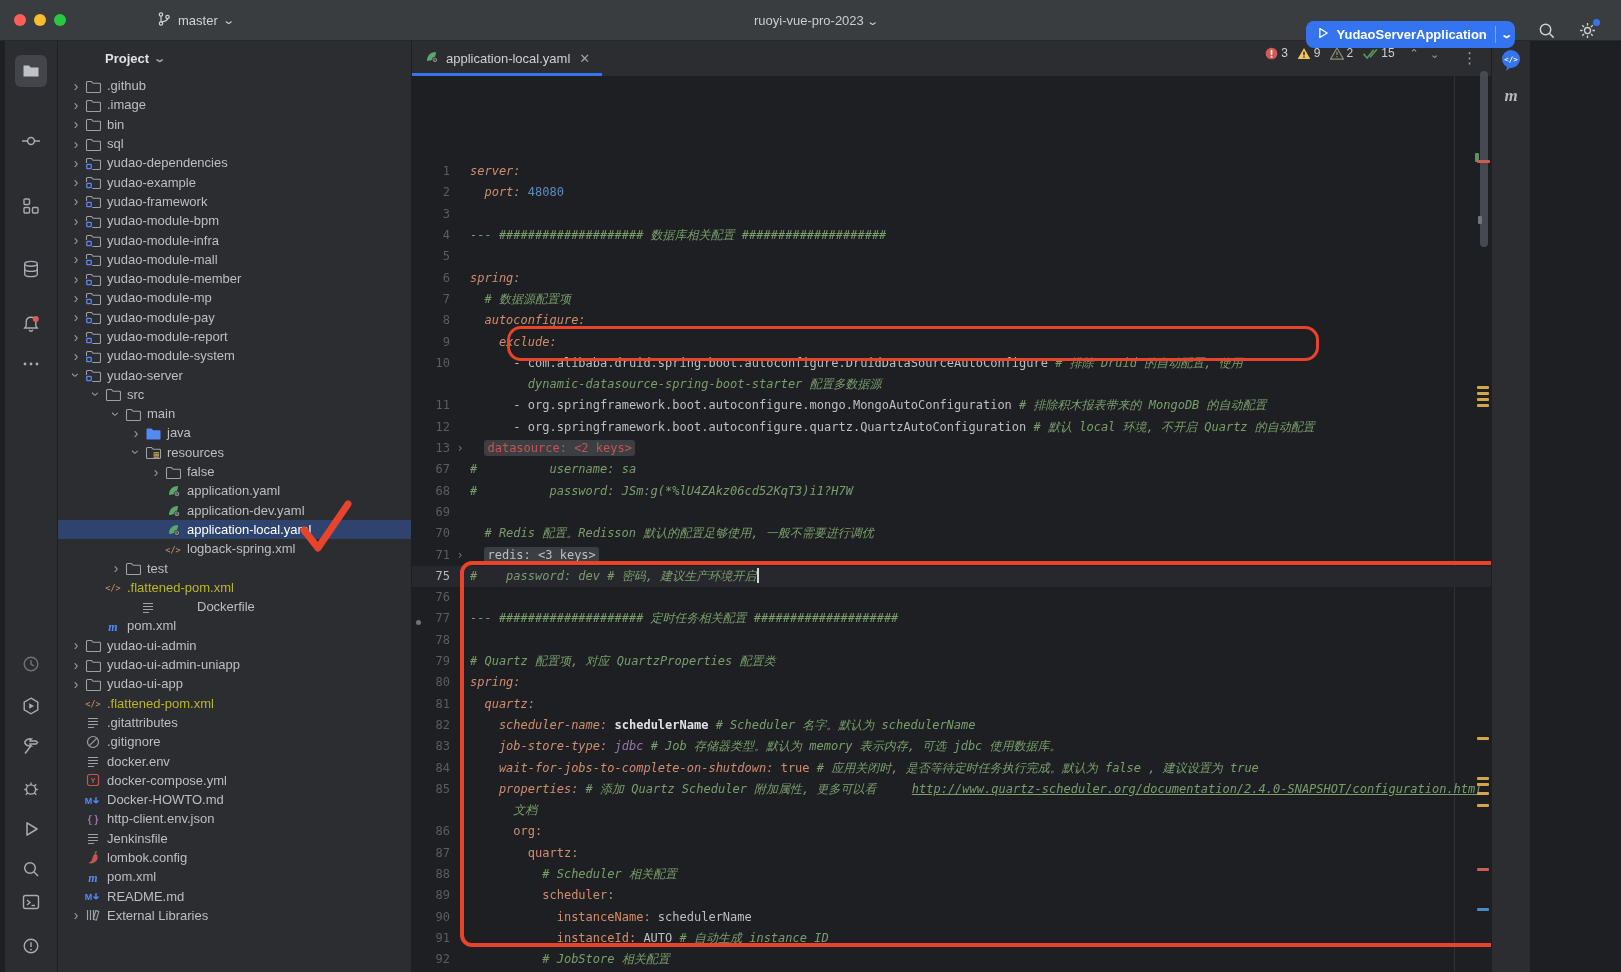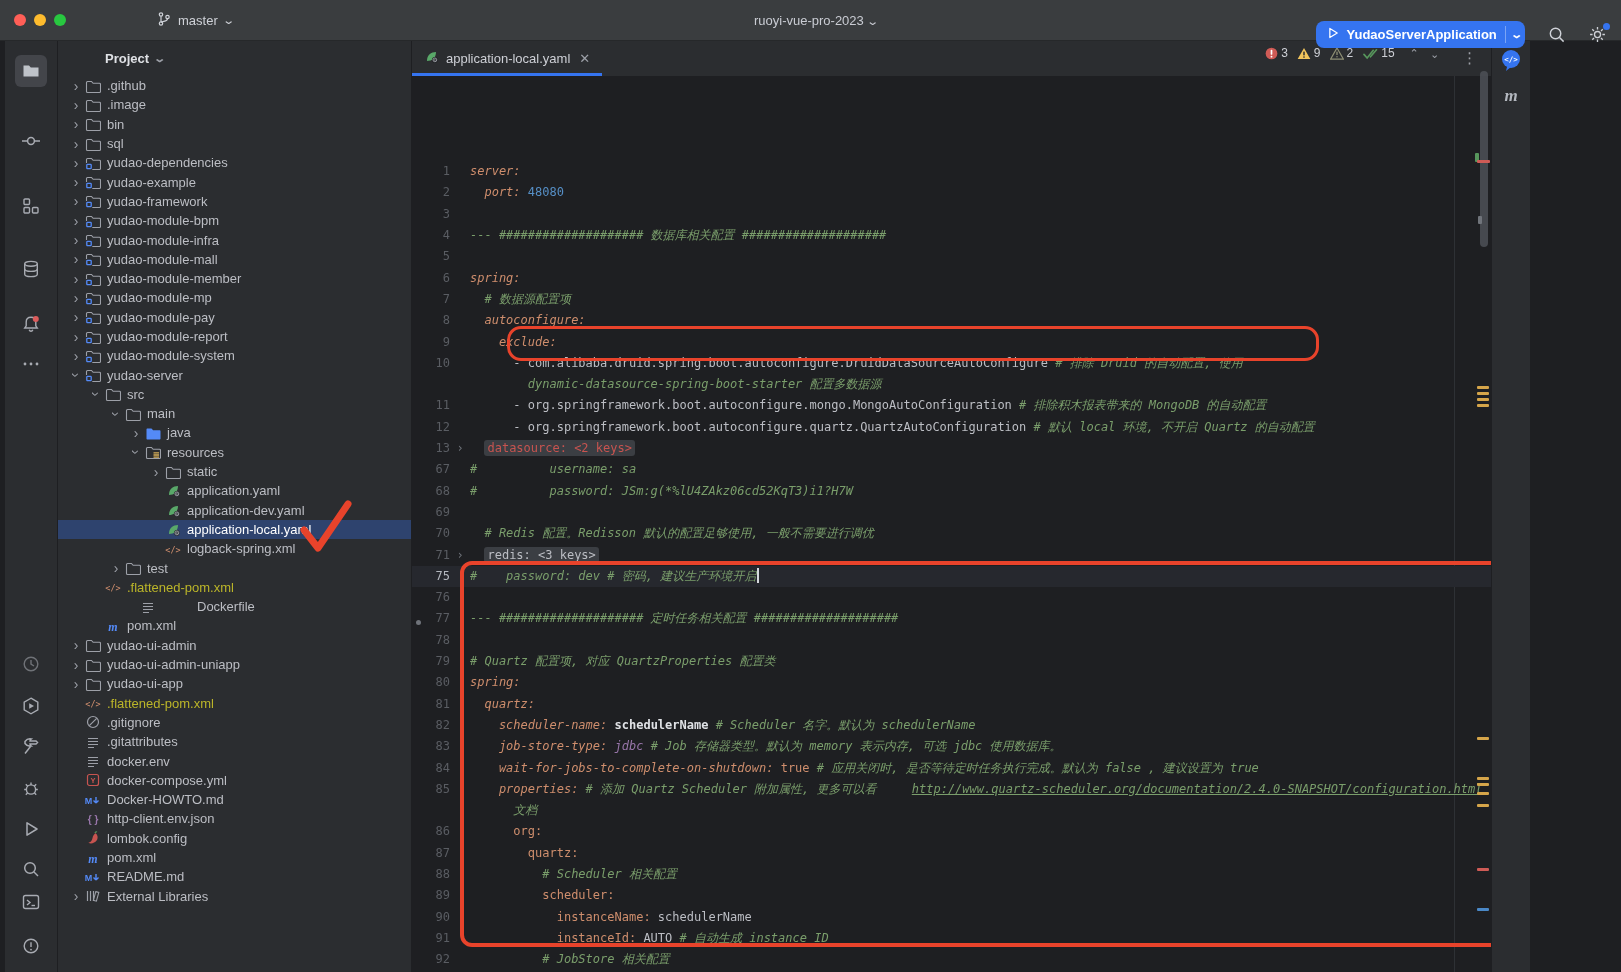--- a/index.html
+++ b/index.html
@@ -6,21 +6,21 @@
     font-family:"Liberation Sans",sans-serif;-webkit-font-smoothing:antialiased;color:#BCBEC4;}
   
   #titlebar{position:absolute;top:0;left:0;width:1621px;height:40px;background:#3A3D3F;
     border-bottom:1px solid #26282A;display:flex;align-items:center;z-index:5;}
   .traffic{display:flex;gap:8px;margin-left:14px;}
   .traffic span{width:12px;height:12px;border-radius:50%;display:inline-block;}
   .tl-close{background:#FF5F57;} .tl-min{background:#FEBC2E;} .tl-max{background:#28C840;}
   .branch{display:flex;align-items:center;gap:6px;margin-left:90px;color:#CFD2D8;font-size:13px;cursor:default;}
   .center-title{position:absolute;left:10px;right:0;text-align:center;color:#C9CCD3;font-size:13px;pointer-events:none;}
   .center-title .chev-dn{margin-left:4px;}
-  .tb-right{position:absolute;right:14px;display:flex;align-items:center;gap:22px;margin-top:28px;}
+  .tb-right{position:absolute;right:24px;display:flex;align-items:flex-start;gap:22px;margin-top:28px;}
   .run-btn{display:flex;align-items:center;background:#3574F0;border-radius:8px;height:27px;color:#fff;
     font-size:13px;font-weight:bold;padding:0 4px 0 10px;}
   .run-btn .lbl{margin:0 8px 0 7px;}
   .run-btn .split{width:1px;height:17px;background:rgba(255,255,255,.35);margin-right:6px;}
   .chev-dn{font-size:11px;color:inherit;transform:scaleX(1.4);display:inline-block;}
   .icon-btn{display:inline-flex;align-items:center;justify-content:center;position:relative;}
   .gear-dot{position:absolute;top:-2px;right:-3px;width:7px;height:7px;border-radius:50%;background:#3574F0;}
   
   #main{position:absolute;top:40px;left:5px;width:1525px;height:932px;display:flex;}
   
@@ -443,21 +443,21 @@
           </span>
           <span class="tlabel ">resources</span>
         </div>
         <div class="trow" style="padding-left: 90px;">
           <span class="chev ">›</span>
           <span class="ticon">
             <svg width="16" height="16" viewBox="0 0 16 16">
               <path d="M1.5 4.5c0-.6.4-1 1-1h4l1.6 1.8h6.4c.6 0 1 .4 1 1v7.2c0 .6-.4 1-1 1h-12c-.6 0-1-.4-1-1z" stroke="#9DA0A8" fill="none" stroke-width="1.1"></path>
             </svg>
           </span>
-          <span class="tlabel ">static</span>
+          <span class="tlabel ">false</span>
         </div>
         <div class="trow" style="padding-left: 90px;">
           <span class="chev"></span>
           <span class="ticon">
             <svg width="15" height="15" viewBox="0 0 16 16">
               <path d="M3.2 12.8C3.2 6.5 7.5 3.2 12.8 3.2c0 6.3-4.3 9.6-9.6 9.6z" fill="#59A869"></path>
               <circle cx="11.6" cy="11.6" r="3" fill="#2B2D30"></circle>
               <circle cx="11.6" cy="11.6" r="2" fill="none" stroke="#9DA0A8" stroke-width="1"></circle>
               <circle cx="11.6" cy="11.6" r=".8" fill="#9DA0A8"></circle>
             </svg>
@@ -566,34 +566,34 @@
             <svg width="16" height="16" viewBox="0 0 16 16">
               <text x="8" y="11.5" text-anchor="middle" font-size="8.5" font-family="DejaVu Sans Mono,monospace" fill="#CF8E6D">&lt;/&gt;</text>
             </svg>
           </span>
           <span class="tlabel olive">.flattened-pom.xml</span>
         </div>
         <div class="trow" style="padding-left: 10px;">
           <span class="chev"></span>
           <span class="ticon">
             <svg width="16" height="16" viewBox="0 0 16 16">
+              <path d="M3 4.5h10M3 7.5h10M3 10.5h10M3 13.5h6" stroke="#9DA0A8" stroke-width="1.2"></path>
+            </svg>
+          </span>
+          <span class="tlabel ">.gitattributes</span>
+        </div>
+        <div class="trow" style="padding-left: 10px;">
+          <span class="chev"></span>
+          <span class="ticon">
+            <svg width="16" height="16" viewBox="0 0 16 16">
               <circle cx="8" cy="8" r="5.5" stroke="#9DA0A8" fill="none" stroke-width="1.2"></circle>
               <line x1="4.3" y1="11.7" x2="11.7" y2="4.3" stroke="#9DA0A8" stroke-width="1.2"></line>
             </svg>
           </span>
           <span class="tlabel ">.gitignore</span>
-        </div>
-        <div class="trow" style="padding-left: 10px;">
-          <span class="chev"></span>
-          <span class="ticon">
-            <svg width="16" height="16" viewBox="0 0 16 16">
-              <path d="M3 4.5h10M3 7.5h10M3 10.5h10M3 13.5h6" stroke="#9DA0A8" stroke-width="1.2"></path>
-            </svg>
-          </span>
-          <span class="tlabel ">.gitattributes</span>
         </div>
         <div class="trow" style="padding-left: 10px;">
           <span class="chev"></span>
           <span class="ticon">
             <svg width="16" height="16" viewBox="0 0 16 16">
               <path d="M3 4.5h10M3 7.5h10M3 10.5h10M3 13.5h6" stroke="#9DA0A8" stroke-width="1.2"></path>
             </svg>
           </span>
           <span class="tlabel ">docker.env</span>
         </div>
@@ -618,20 +618,29 @@
           <span class="tlabel ">Docker-HOWTO.md</span>
         </div>
         <div class="trow" style="padding-left: 10px;">
           <span class="chev"></span>
           <span class="ticon">
             <svg width="16" height="16" viewBox="0 0 16 16">
               <text x="8" y="12" text-anchor="middle" font-size="10" font-weight="bold" fill="#9876AA">{ }</text>
             </svg>
           </span>
           <span class="tlabel ">http-client.env.json</span>
+        </div>
+        <div class="trow" style="padding-left: 10px;">
+          <span class="chev"></span>
+          <span class="ticon">
+            <svg width="16" height="16" viewBox="0 0 16 16">
+              <path d="M3 4.5h10M3 7.5h10M3 10.5h10M3 13.5h6" stroke="#9DA0A8" stroke-width="1.2"></path>
+            </svg>
+          </span>
+          <span class="tlabel ">Jenkinsfile</span>
         </div>
         <div class="trow" style="padding-left: 10px;">
           <span class="chev"></span>
           <span class="ticon">
             <svg width="16" height="16" viewBox="0 0 16 16">
               <path d="M10 3.2c.2-1 1.2-1.6 2-1.2" stroke="#57965C" stroke-width="1.2" fill="none"></path>
               <path d="M10.2 3.2c2.6 1.2 3.2 4.8 1.4 7.4-1.8 2.6-5.8 3.6-8.2 2.2 1.8-.4 3-1.4 3.6-3 .8-2 .6-4.4 3.2-6.6z" fill="#C75450"></path>
             </svg>
           </span>
           <span class="tlabel ">lombok.config</span>

